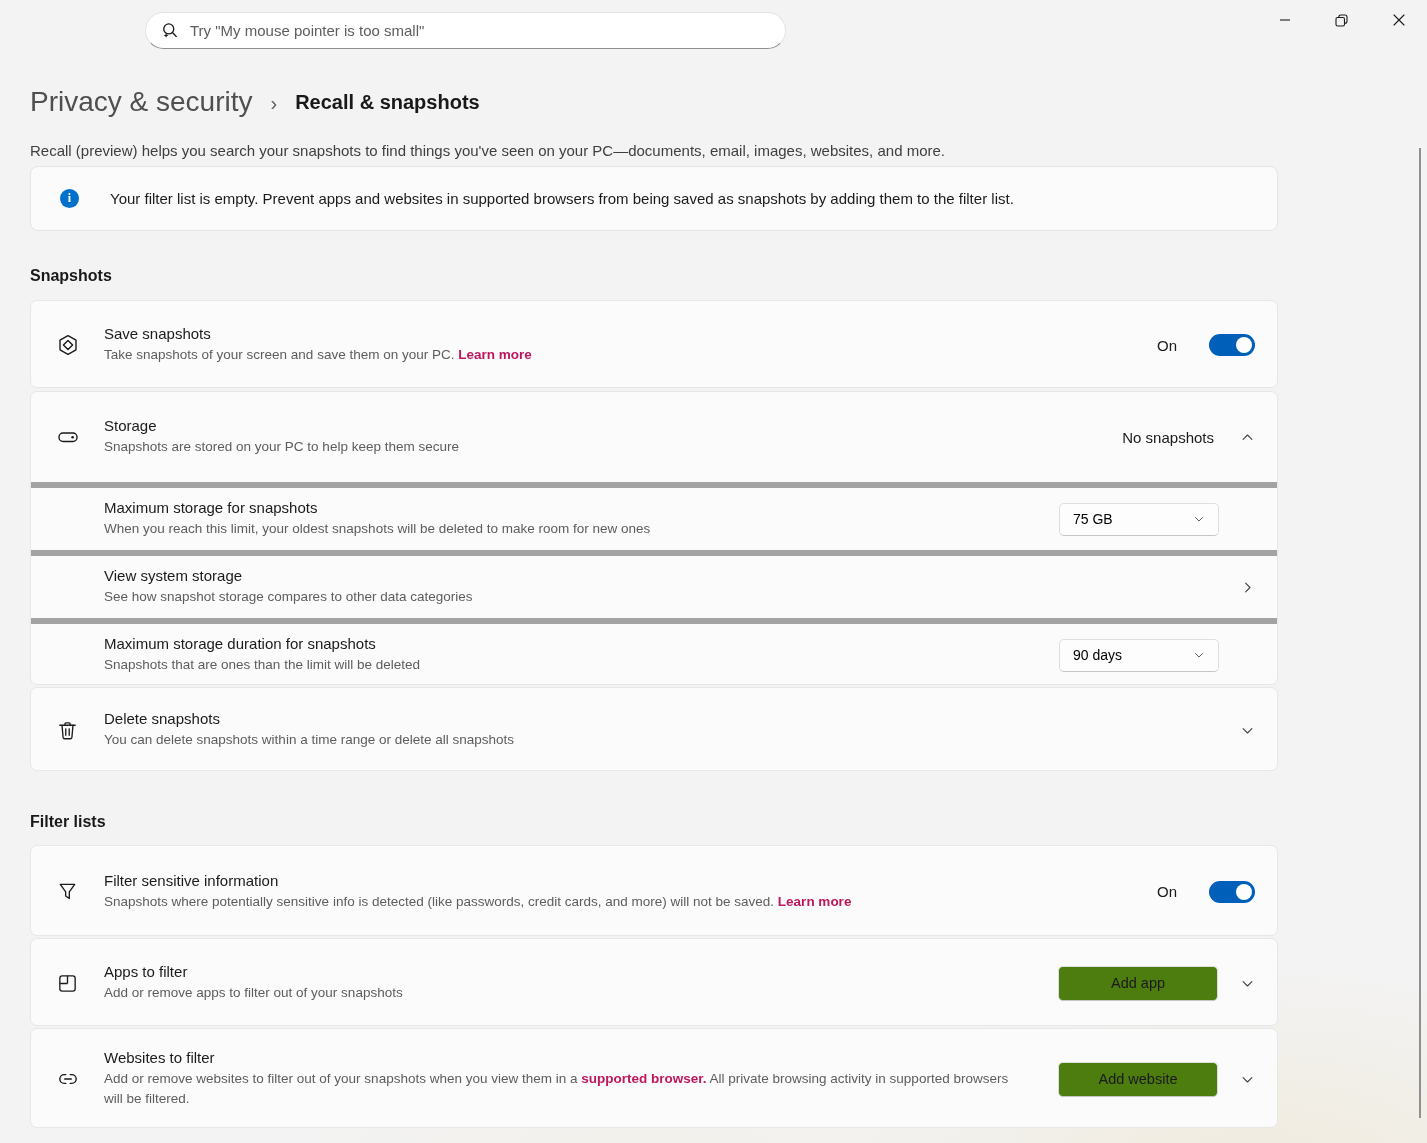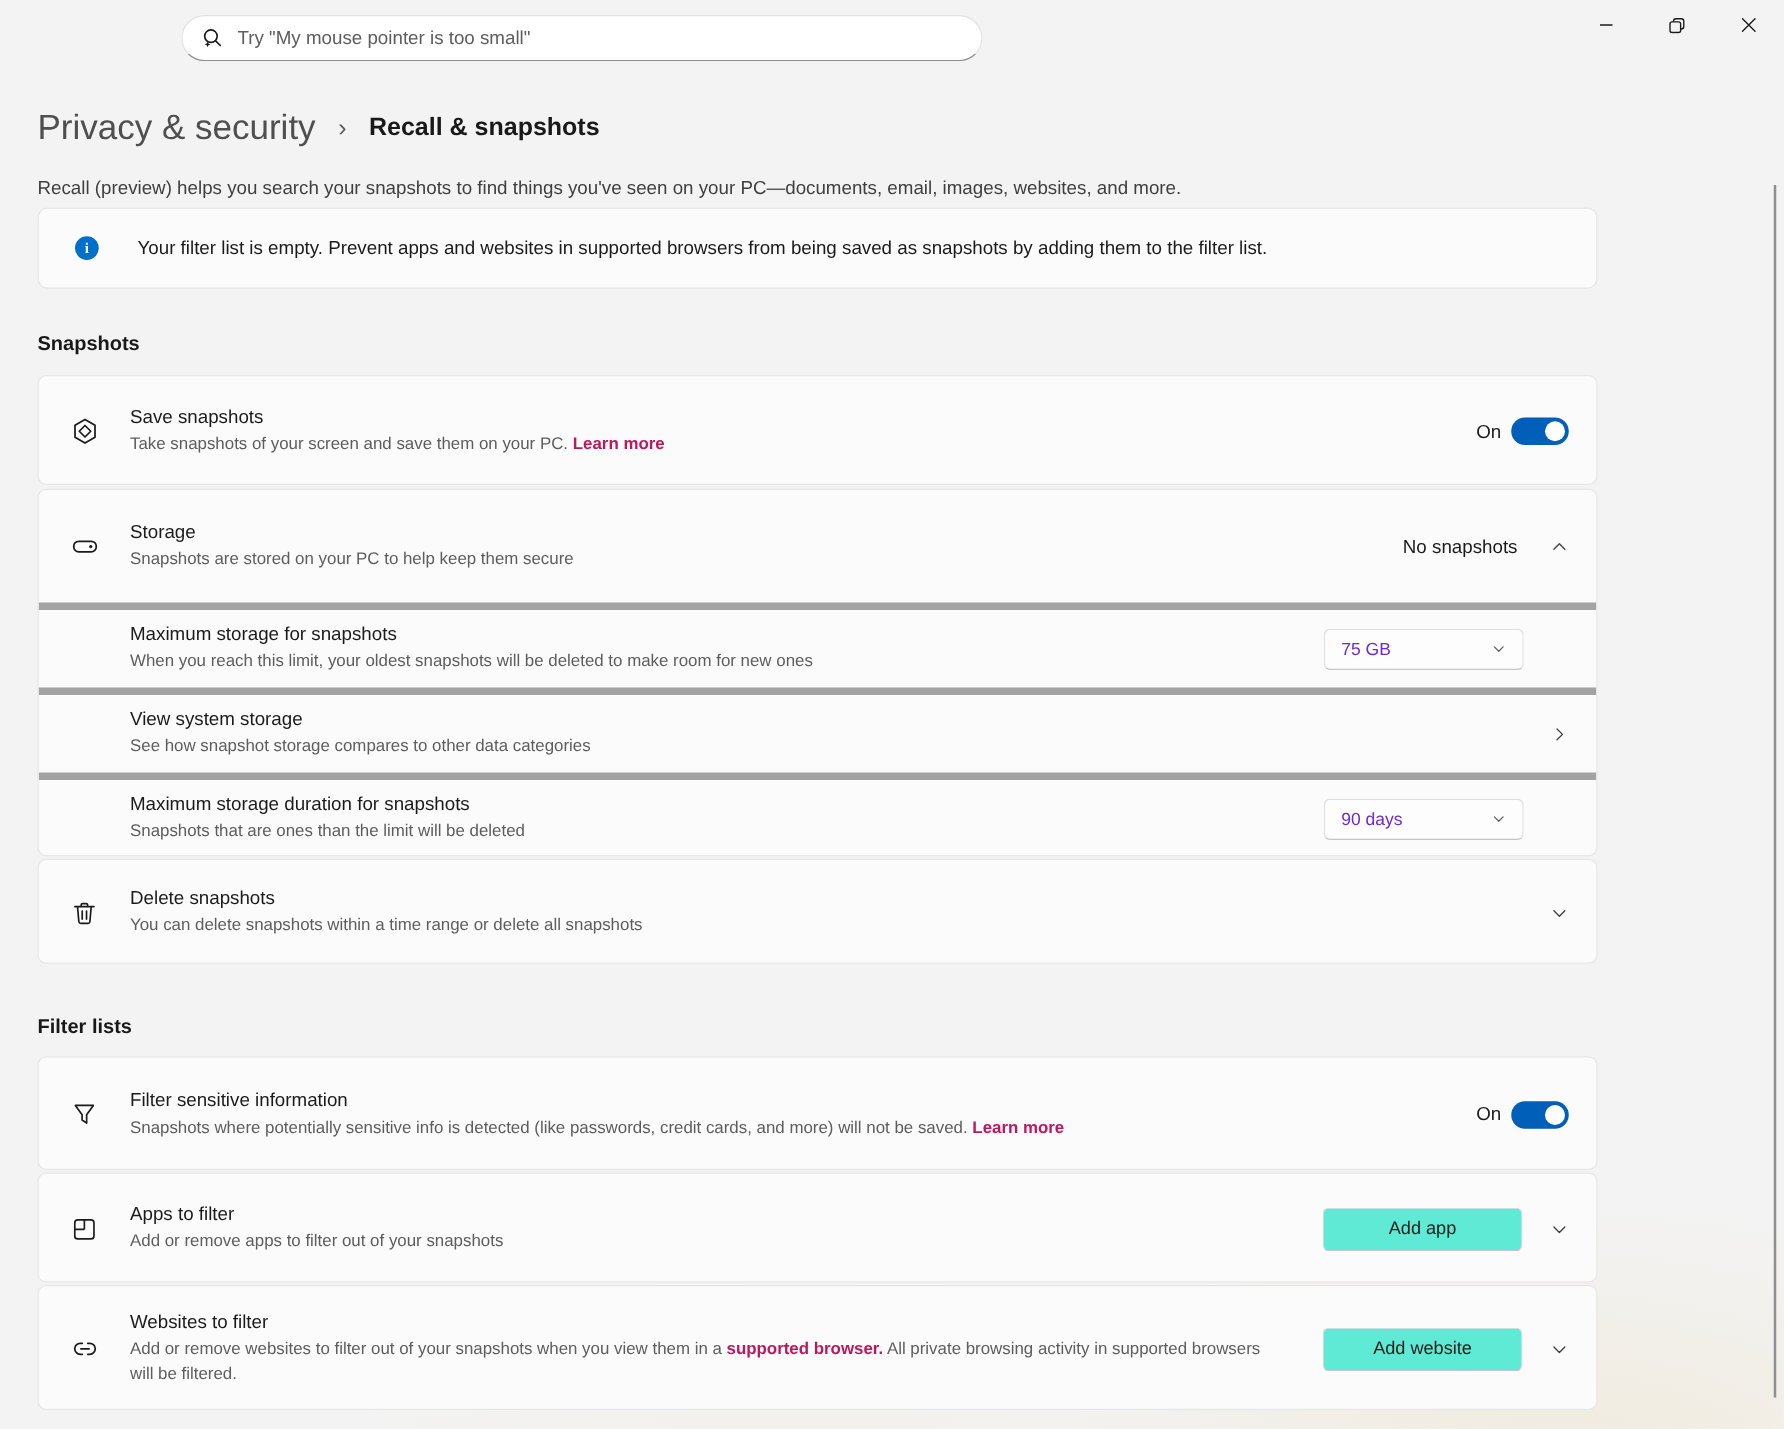--- a/index.html
+++ b/index.html
@@ -61,36 +61,36 @@
   .icon-cell { width:73px; display:flex; justify-content:center; flex-shrink:0; }
   .grow { flex:1; min-width:0; }
   .title { font-size:15px; color:#1b1b1b; }
   .sub { font-size:13.5px; color:#5d5d5d; margin-top:3px; line-height:1.45; }
   .link { color:#be185d; text-decoration:none; cursor:pointer;font-weight:bold; }
   .right { display:flex; align-items:center; margin-left:auto; flex-shrink:0; }
   .subrow { padding-left:73px; border-top:6px solid #a3a3a3; }
   .h88{height:88px} .h90{height:90px} .h68{height:68px} .h84{height:84px}
   .h91{height:91px} .h100{height:100px}
 
-  .toggle-label { font-size:15px; color:#1b1b1b; margin-right:8px; }
+  .toggle-label { font-size:15px; color:#1b1b1b; margin-right:32px; }
   .toggle {
     width:46px; height:22px; border-radius:11px; background:#005fb8; position:relative; cursor:pointer;
   }
   .toggle .knob {
     position:absolute; right:3px; top:3px; width:16px; height:16px; border-radius:50%; background:#ffffff;
   }
 
   .dropdown {
     width:160px; height:33px; background:#fdfdfd;
     border:1px solid #dedede; border-bottom-color:#c6c6c6; border-radius:5px;
     display:flex; align-items:center; justify-content:space-between;
-    padding:0 13px; font-size:14px; color:#6d28d9; margin-right:36px; cursor:pointer;
+    padding:0 13px; font-size:14px; color:#000000; margin-right:36px; cursor:pointer;
   }
   .action-btn {
-    width:160px; height:35px; background:#5eead4;
+    width:160px; height:35px; background:#4d7c0f;
     border:1px solid #dedede; border-bottom-color:#c6c6c6; border-radius:5px;
     display:flex; align-items:center; justify-content:center;
     font-size:14.5px; color:#1b1b1b; margin-right:22px; cursor:pointer;
   }
   .status-text { font-size:15px; color:#1b1b1b; margin-right:26px; }
   .chev { display:flex; align-items:center; cursor:pointer; }
 
   .scrollbar-thumb {
     position:absolute; right:6px; top:148px; width:2px; height:970px; background:#8f8f8f;
   }

